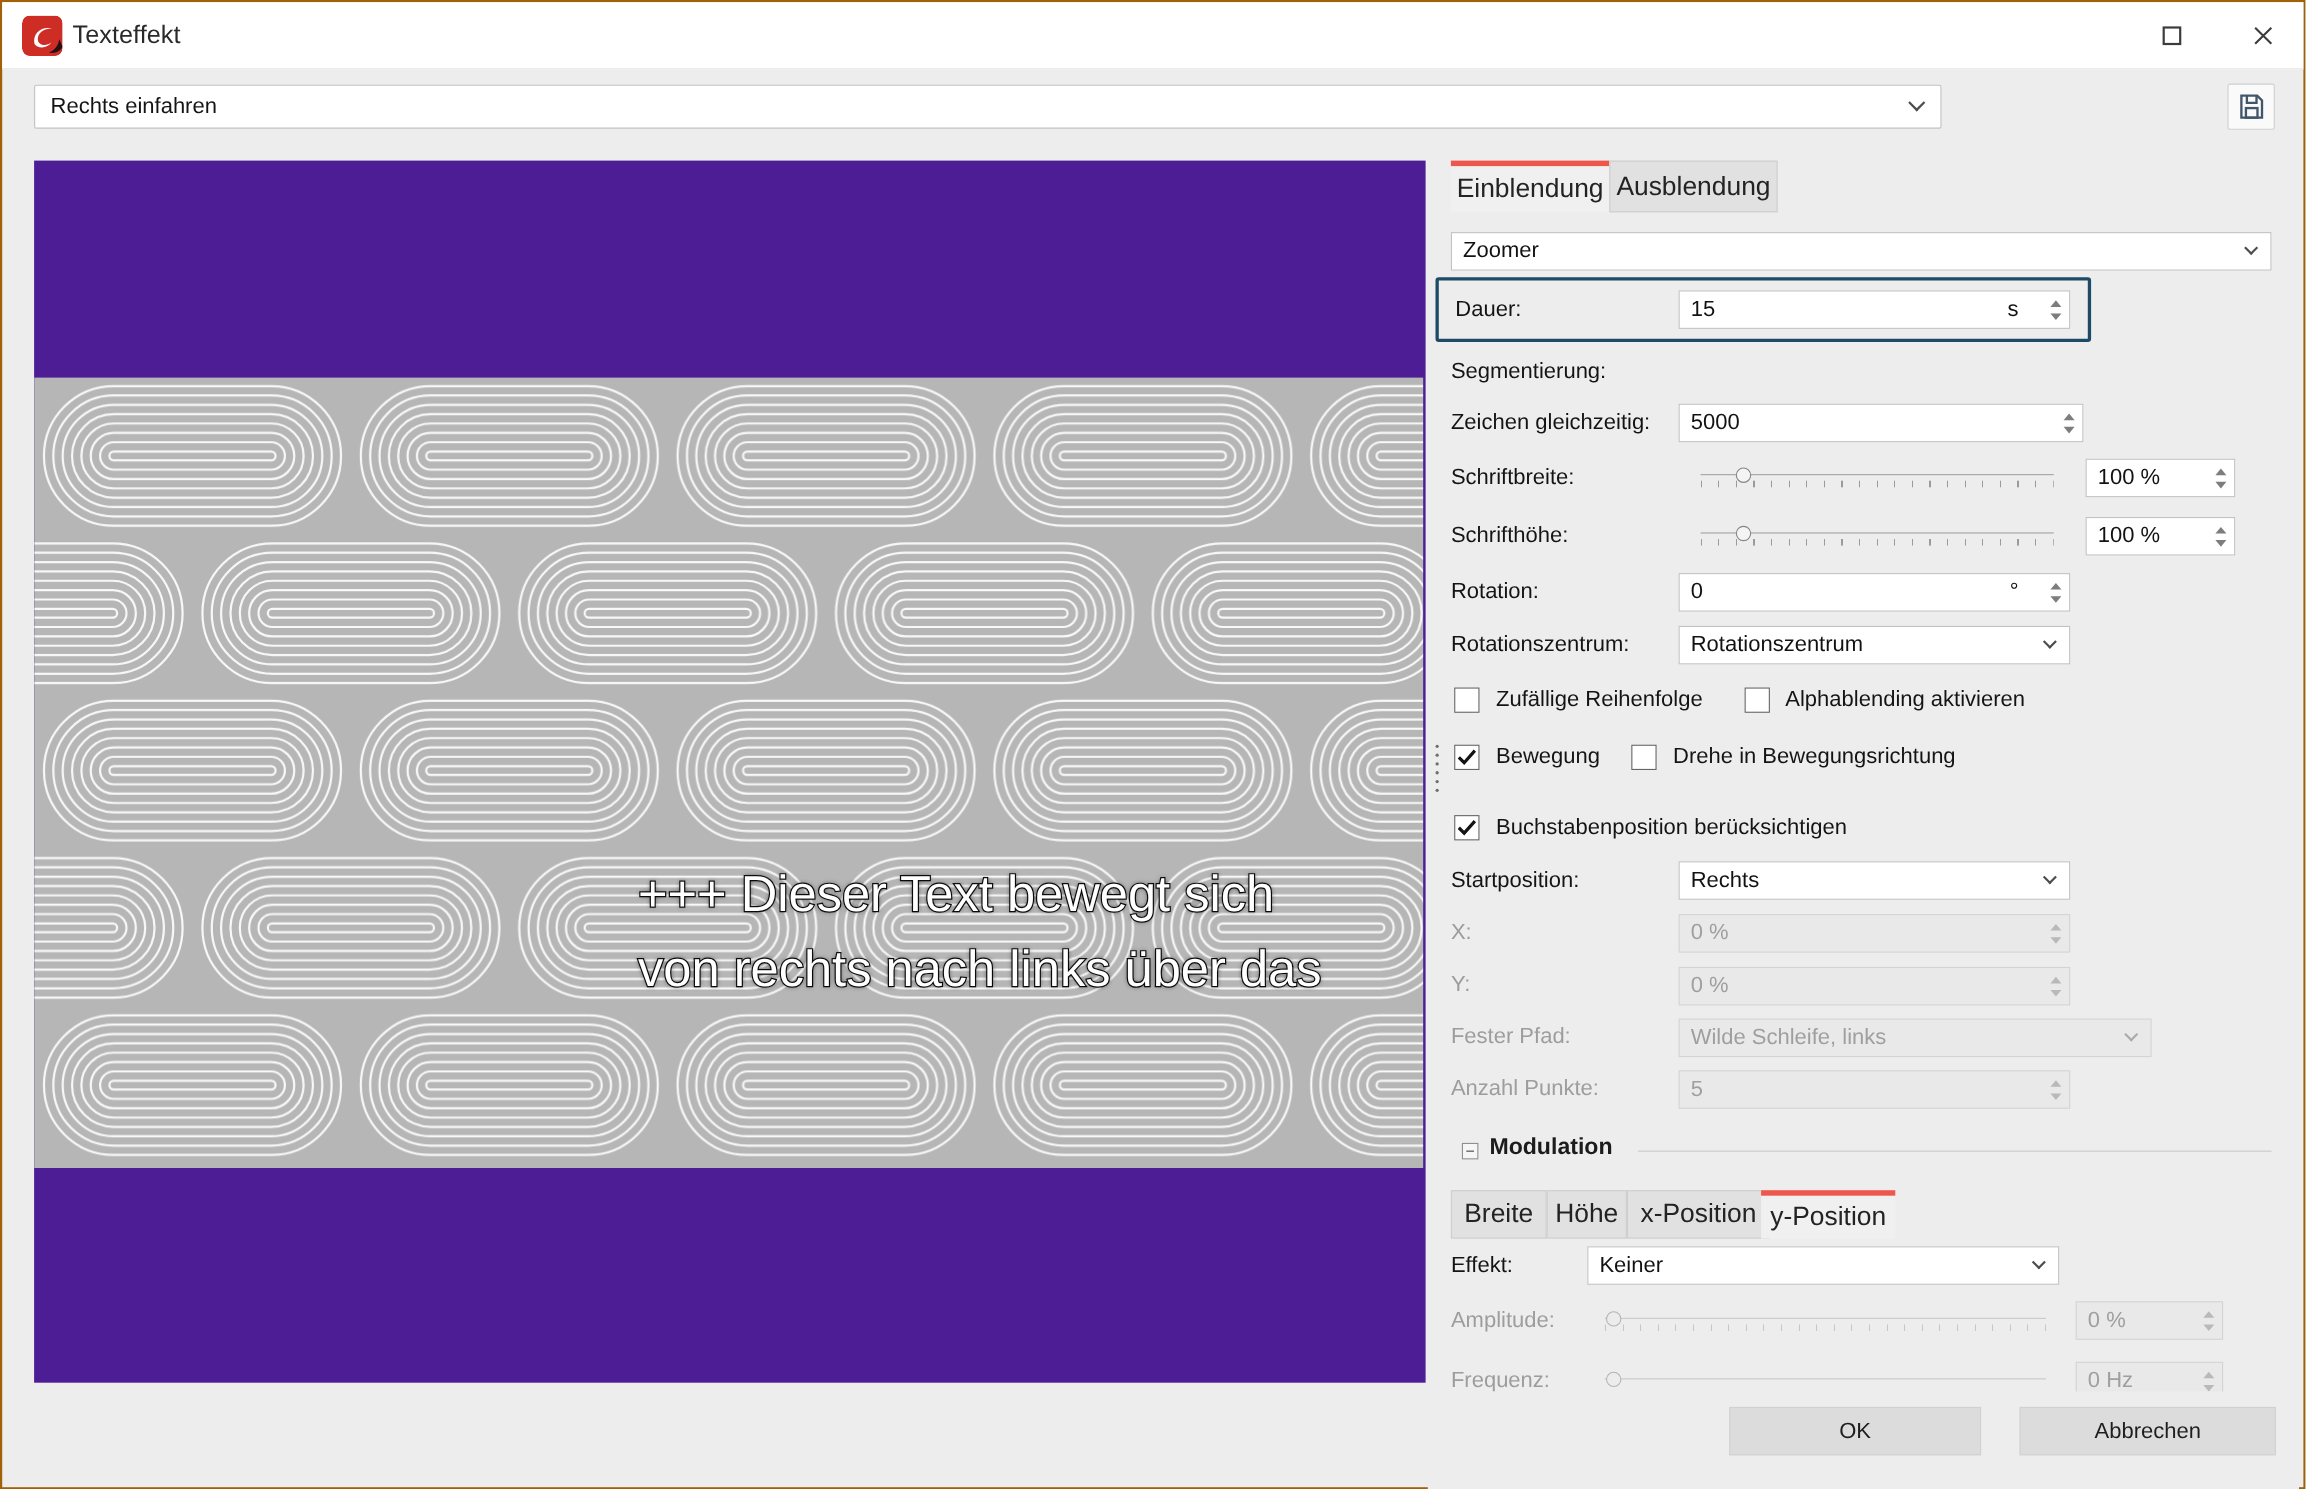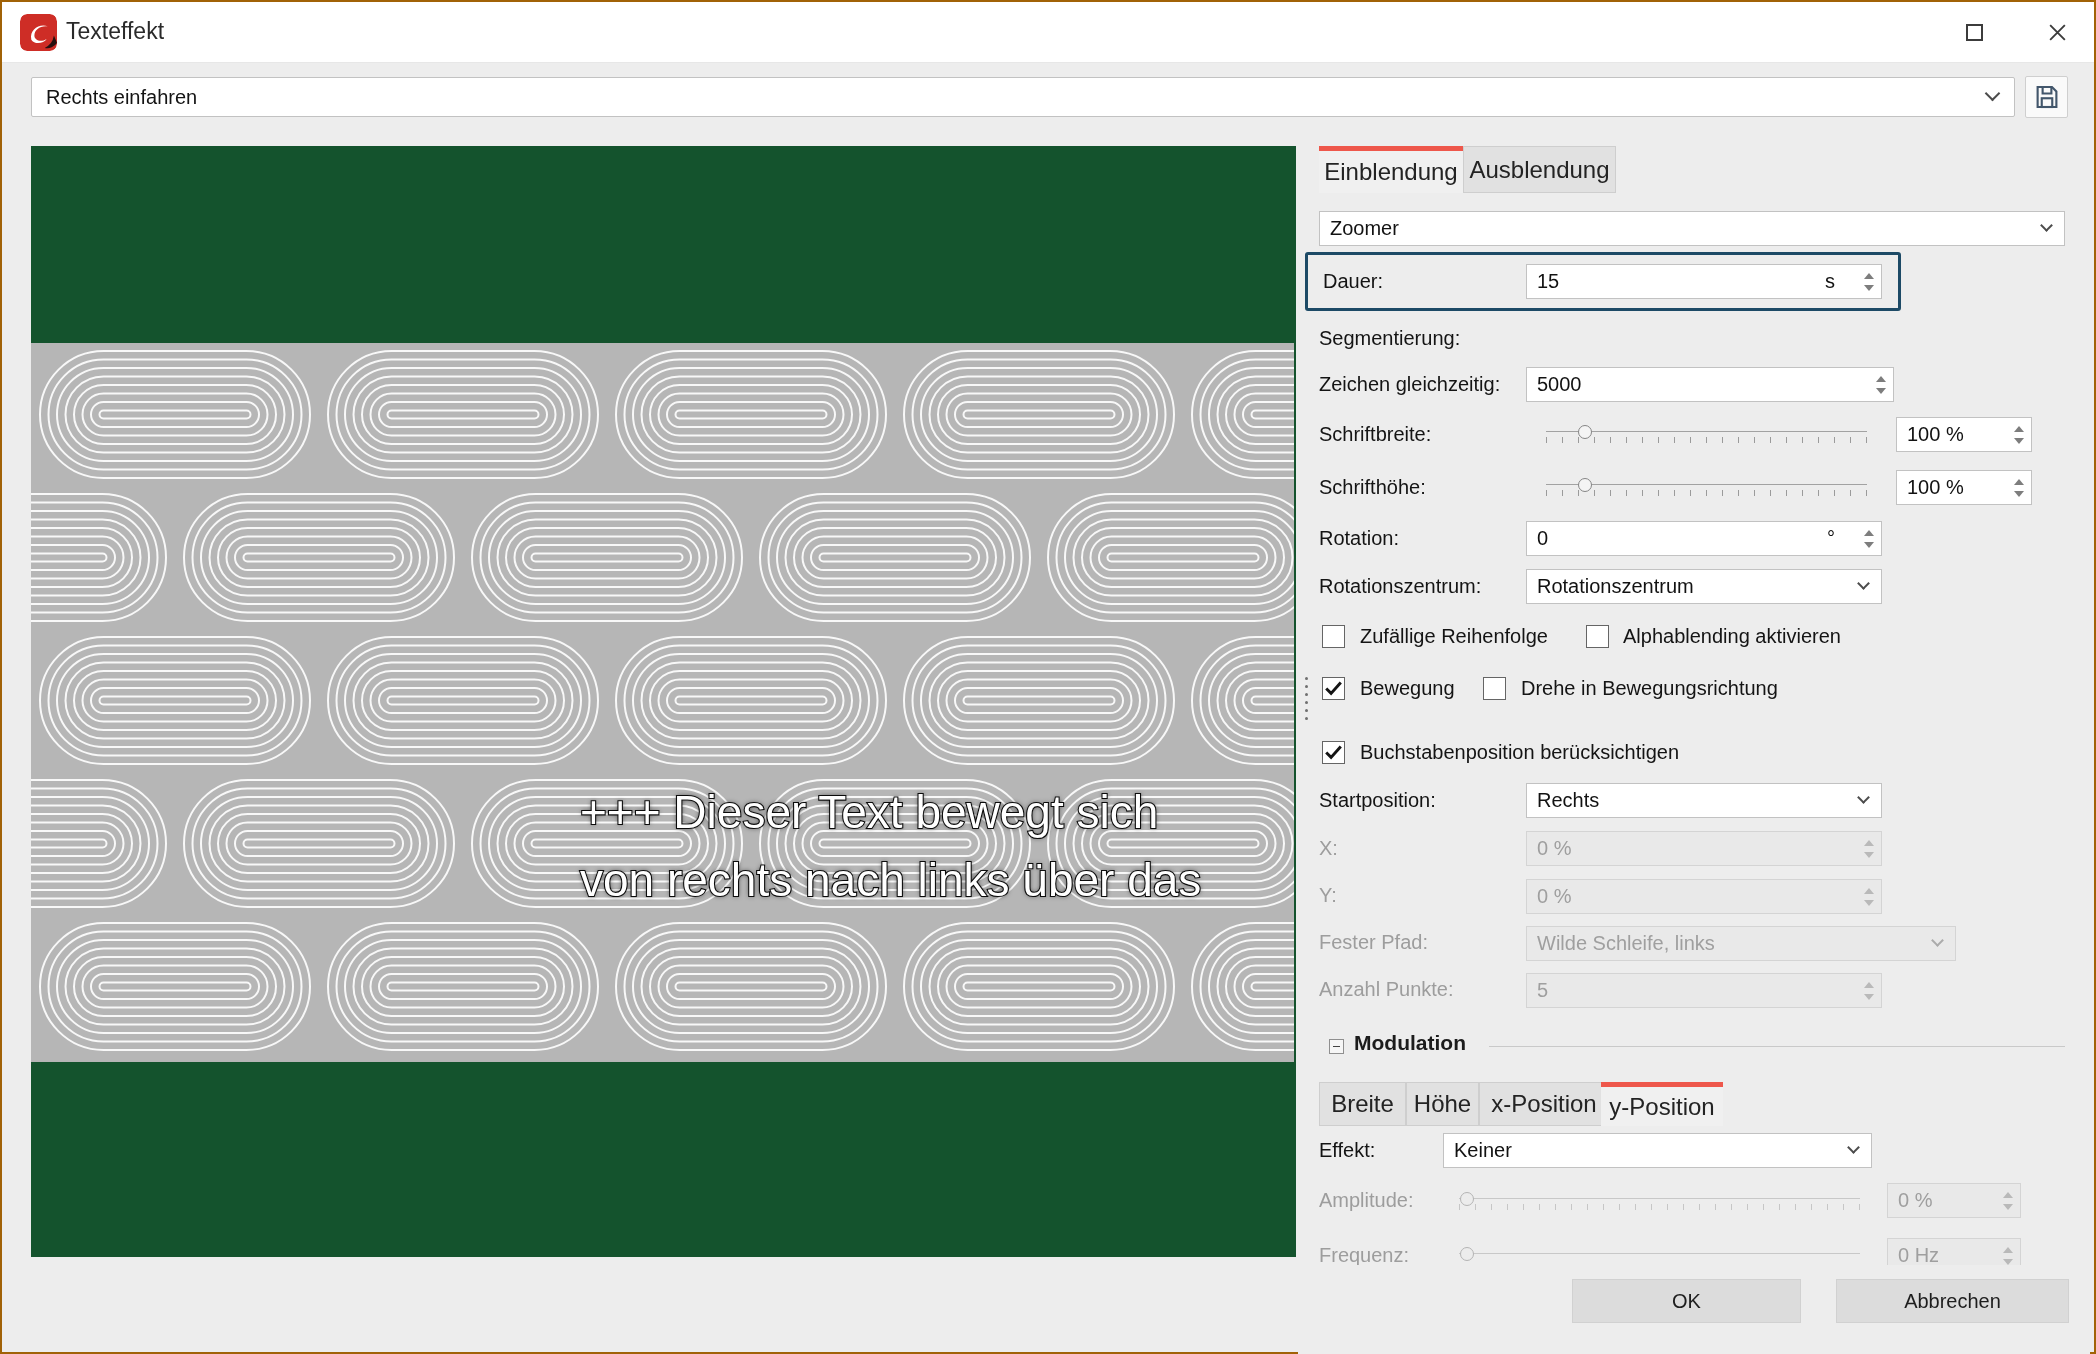--- a/index.html
+++ b/index.html
@@ -10,28 +10,28 @@
   
   .titlebar{position:absolute;left:0;top:0;width:100%;height:61px;background:#ffffff;border-bottom:1px solid #e7e7e7}
   .app-icon{position:absolute;left:18px;top:12px;width:37px;height:37px;border-radius:7px;overflow:hidden}
   .title{position:absolute;left:64px;top:16px;font-size:23px;color:#2a2a2a}
   .win-btn{position:absolute;top:0;width:62px;height:61px;display:flex;align-items:center;justify-content:center;cursor:pointer}
   #btn-max{left:1941px}
   #btn-close{left:2024px}
   .max-glyph{width:17px;height:17px;border:2px solid #3c3c3c;display:block}
 
   
-  .preset{position:absolute;left:29px;top:75px;width:1984px;height:40px;background:#fff;border:1px solid #c2c2c2;border-radius:2px;display:flex;align-items:center;padding:0 40px 0 14px;font-size:20px;color:#141414}
+  .preset{position:absolute;left:29px;top:75px;width:1734px;height:40px;background:#fff;border:1px solid #c2c2c2;border-radius:2px;display:flex;align-items:center;padding:0 40px 0 14px;font-size:20px;color:#141414}
   .chev{position:absolute;right:16px;top:50%;width:11px;height:11px;border-right:2px solid #4c4c4c;border-bottom:2px solid #4c4c4c;transform:rotate(45deg);margin-top:-9px}
   .chev.sm{width:9px;height:9px;right:13px;margin-top:-8px}
   .chev.gray{border-color:#ababab}
   .save-btn{position:absolute;left:2023px;top:74px;width:43px;height:42px;background:#fafafa;border:1px solid #cfcfcf;border-radius:2px;display:flex;align-items:center;justify-content:center;cursor:pointer}
 
   
-  .preview{position:absolute;left:29px;top:144px;width:1265px;height:1111px;background:#14532d}
+  .preview{position:absolute;left:29px;top:144px;width:1265px;height:1111px;background:#4c1d95}
   .pattern{position:absolute;left:0;top:197px;width:100%;height:719px;overflow:hidden}
   .overlay{position:absolute;left:549px;top:632px;font-size:46px;line-height:68px;color:#ffffff;-webkit-text-stroke:2.2px #0e0e0e;paint-order:stroke fill;text-shadow:0 0 5px rgba(0,0,0,.65);white-space:nowrap}
 
   
   .splitter{position:absolute;left:1300px;top:668px;width:9px;height:56px;display:flex;flex-direction:column;gap:5px;align-items:center;justify-content:center;cursor:col-resize}
   .splitter i{width:3px;height:3px;background:#6f6f6f;border-radius:50%}
 
   
   .lbl{position:absolute;font-size:20px;line-height:26px;color:#141414;white-space:nowrap}
   .lbl.dis{color:#9d9d9d}

